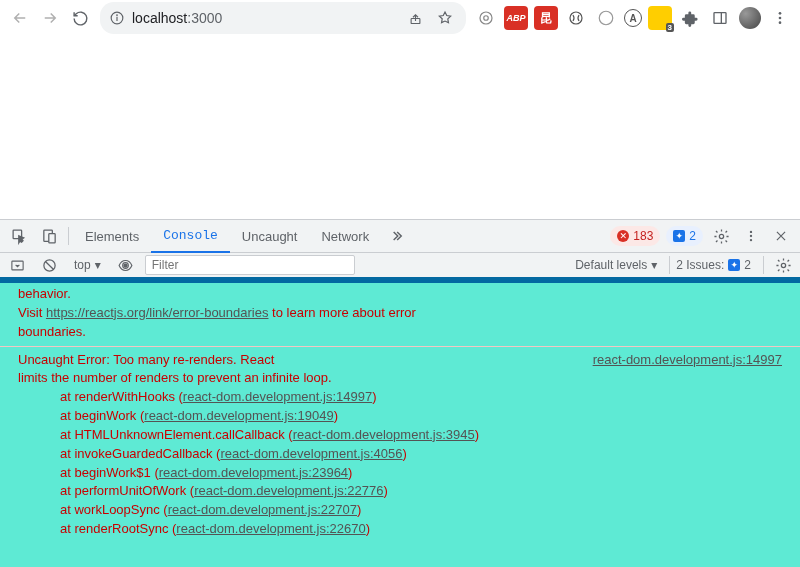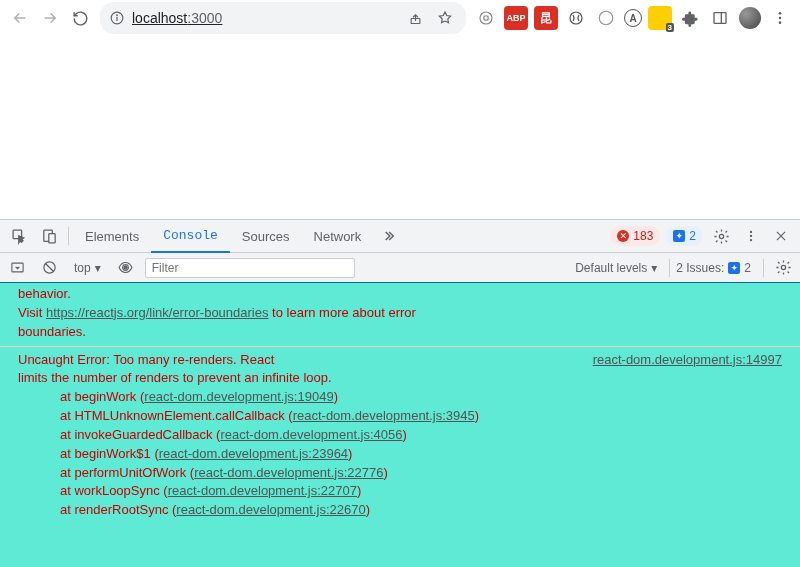--- a/index.html
+++ b/index.html
@@ -1,37 +1,37 @@
 <!DOCTYPE html>
 <html><head>
 <meta charset="utf-8">
 <style>
 * { margin:0; padding:0; box-sizing:border-box; font-family:-apple-system,BlinkMacSystemFont,"Segoe UI",Helvetica,Arial,sans-serif; }
 body { width:800px; height:567px; background:#fff; overflow:hidden; font-size:13px; color:#333; }
 .row { display:flex; align-items:center; }
 .topbar { height:36px; padding:0 6px; gap:2px; }
 .icnbtn { width:28px; height:28px; display:flex; align-items:center; justify-content:center; border-radius:50%; color:#5f6368; cursor:pointer; }
 .icnbtn.disabled { color:#b0b0b0; }
-.addr { flex:1; height:28px; border-radius:14px; background:#f1f3f4; display:flex; align-items:center; padding:16px 10px; gap:8px; color:#202124; font-size:14px; margin:0 4px;text-decoration:underline; }
+.addr { flex:1; height:28px; border-radius:14px; background:#f1f3f4; display:flex; align-items:center; padding:16px 10px; gap:8px; color:#202124; font-size:14px; margin:0 4px; }
 .addr .host { color:#202124; }
 .addr .path { color:#5f6368; }
 .ext { width:24px; height:24px; display:flex; align-items:center; justify-content:center; border-radius:4px; font-size:12px; font-weight:bold; margin:0 2px; }
 .page { height:170px; background:#fff; }
 .dt { border-top:1px solid #cacdd1; background:#f1f3f4; height:361px; display:flex; flex-direction:column;margin-top:13px; }
 .tabs { height:33px; border-bottom:1px solid #cacdd1; padding:0 4px; gap:0; }
 .tabs .sq { width:30px; height:30px; display:flex; align-items:center; justify-content:center; color:#5f6368; cursor:pointer; }
 .tabs .sep { width:1px; height:18px; background:#cacdd1; margin:0 4px; }
 .tab { padding:0 12px; height:33px; display:flex; align-items:center; color:#5f6368; cursor:pointer; font-size:13px; }
 .tab.active { color:#1a73e8; border-bottom:2px solid #1a73e8; margin-bottom:-1px; font-weight:500;font-family:Liberation Mono, monospace; }
 .pill { display:flex; align-items:center; height:20px; border-radius:10px; padding:0 7px; font-size:12px; gap:4px; margin:0 3px; }
 .pill.err { background:#fce8e6; color:#c5221f; }
 .pill.err .dot { width:12px; height:12px; border-radius:50%; background:#d93025; color:#fff; display:flex; align-items:center; justify-content:center; font-size:9px; }
 .pill.info { background:#e8f0fe; color:#1a73e8; }
 .pill.info .dot { width:12px; height:12px; border-radius:2px; background:#1a73e8; color:#fff; display:flex; align-items:center; justify-content:center; font-size:9px; }
-.filt { height:30px; border-bottom:1px solid #0369a1; padding:0 4px; gap:6px; background:#f1f3f4; }
+.filt { height:30px; border-bottom:6px solid #0369a1; padding:0 4px; gap:6px; background:#f1f3f4; }
 .filt .sq { width:26px; height:26px; display:flex; align-items:center; justify-content:center; color:#5f6368; cursor:pointer; }
 .sel { display:flex; align-items:center; height:22px; padding:0 6px; color:#5f6368; cursor:pointer; gap:4px; font-size:12px; }
 .filt input { height:20px; border:1px solid #cacdd1; background:#fff; padding:0 6px; font-size:12px; width:210px; border-radius:2px; }
 .issues { display:flex; align-items:center; gap:4px; color:#5f6368; font-size:12px; margin-right:6px; cursor:pointer; }
 .issues .dot { width:12px; height:12px; border-radius:2px; background:#1a73e8; color:#fff; display:flex; align-items:center; justify-content:center; font-size:9px; }
 .console { flex:1; background:#5eead4; font-family:Menlo,Consolas,monospace; font-size:13px; color:#c80000; overflow:hidden; padding:2px 0; line-height:1.45; }
 .console a { color:#545454; text-decoration:underline; }
 .cl { padding:0 8px 0 18px; white-space:nowrap; }
 .cl.ind2 { padding-left:60px; }
 .srcright { float:right; padding-right:10px; }
@@ -79,21 +79,21 @@
           <path d="M12 3l2.6 5.3 5.9.9-4.3 4.1 1 5.8L12 16.6 6.8 19l1-5.8L3.5 9.2l5.9-.9z"></path>
         </svg>
       </span>
   </div>
   <div class="ext" style="color:#888;">
       <svg width="18" height="18" viewBox="0 0 24 24" fill="none" stroke="currentColor" stroke-width="1.6">
         <circle cx="12" cy="12" r="8"></circle>
         <circle cx="12" cy="12" r="3"></circle>
       </svg>
     </div>
-  <div class="ext" style="background:#d93025;color:#fff;font-size:9px;">ABP</div>
+  <div class="ext" style="background:#d93025;color:#fff;font-size:9px;font-style:italic;">ABP</div>
   <div class="ext" style="background:#d93025;color:#fff;">昆</div>
   <div class="ext" style="color:#555;">
       <svg width="18" height="18" viewBox="0 0 24 24" fill="none" stroke="currentColor" stroke-width="1.6">
         <circle cx="12" cy="12" r="8"></circle>
         <path d="M8 8c2 3 2 5 0 8M16 8c-2 3-2 5 0 8"></path>
       </svg>
     </div>
   <div class="ext" style="color:#999;">
       <svg width="18" height="18" viewBox="0 0 24 24" fill="none" stroke="currentColor" stroke-width="1.6">
         <circle cx="12" cy="12" r="9"></circle>
@@ -138,21 +138,21 @@
       </div>
     <div class="sq">
         <svg width="17" height="17" viewBox="0 0 24 24" fill="none" stroke="currentColor" stroke-width="1.8">
           <rect x="4" y="3" width="12" height="16" rx="1"></rect>
           <rect x="11" y="8" width="9" height="13" rx="1" fill="#f1f3f4"></rect>
         </svg>
       </div>
     <div class="sep"></div>
     <div class="tab">Elements</div>
     <div class="tab active">Console</div>
-    <div class="tab">Sources</div>
+    <div class="tab">Uncaught</div>
     <div class="tab">Network</div>
     <div class="sq">
         <svg width="14" height="14" viewBox="0 0 24 24" fill="none" stroke="currentColor" stroke-width="2.5">
           <path d="M8 5l7 7-7 7M14 5l7 7-7 7"></path>
         </svg>
       </div>
     <div style="flex:1"></div>
     <div class="pill err">
         <span class="dot">✕</span>
         <span>183</span>
@@ -231,20 +231,21 @@
     <div class="cl"><span>Visit </span><a>https://reactjs.org/link/error-boundaries</a><span> to learn more about error</span></div>
     <div class="cl">boundaries.</div>
 
     <div class="errblock">
       <div class="cl">
         <a class="srcright">react-dom.development.js:14997</a>
         <span>  Uncaught Error: Too many re-renders. React</span>
       </div>
       <div class="cl">limits the number of renders to prevent an infinite loop.</div>
       <div id="stack">
+          <div class="cl ind2">at renderWithHooks (<a>react-dom.development.js:14997</a>)</div>
           <div class="cl ind2">at beginWork (<a>react-dom.development.js:19049</a>)</div>
           <div class="cl ind2">at HTMLUnknownElement.callCallback (<a>react-dom.development.js:3945</a>)</div>
           <div class="cl ind2">at invokeGuardedCallback (<a>react-dom.development.js:4056</a>)</div>
           <div class="cl ind2">at beginWork$1 (<a>react-dom.development.js:23964</a>)</div>
           <div class="cl ind2">at performUnitOfWork (<a>react-dom.development.js:22776</a>)</div>
           <div class="cl ind2">at workLoopSync (<a>react-dom.development.js:22707</a>)</div>
           <div class="cl ind2">at renderRootSync (<a>react-dom.development.js:22670</a>)</div>
         </div>
     </div>
   </div>

